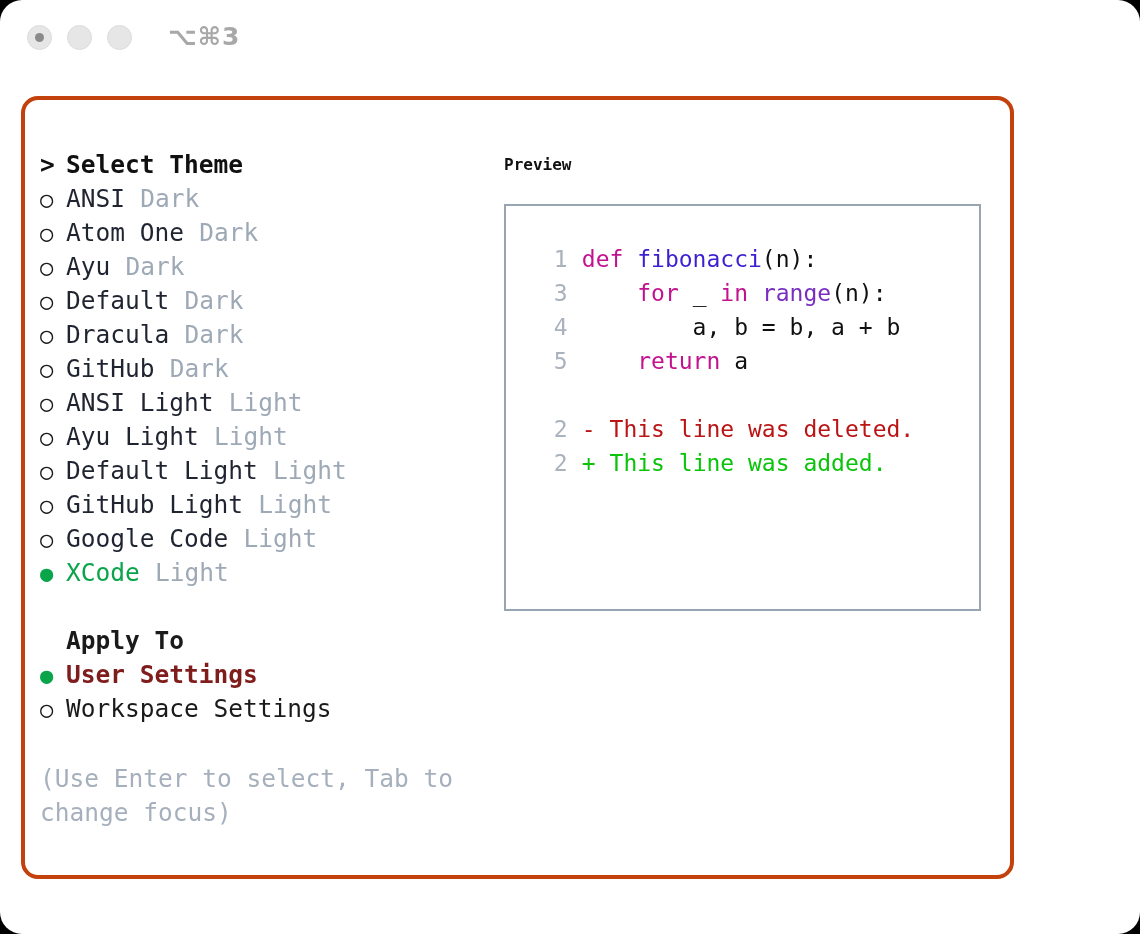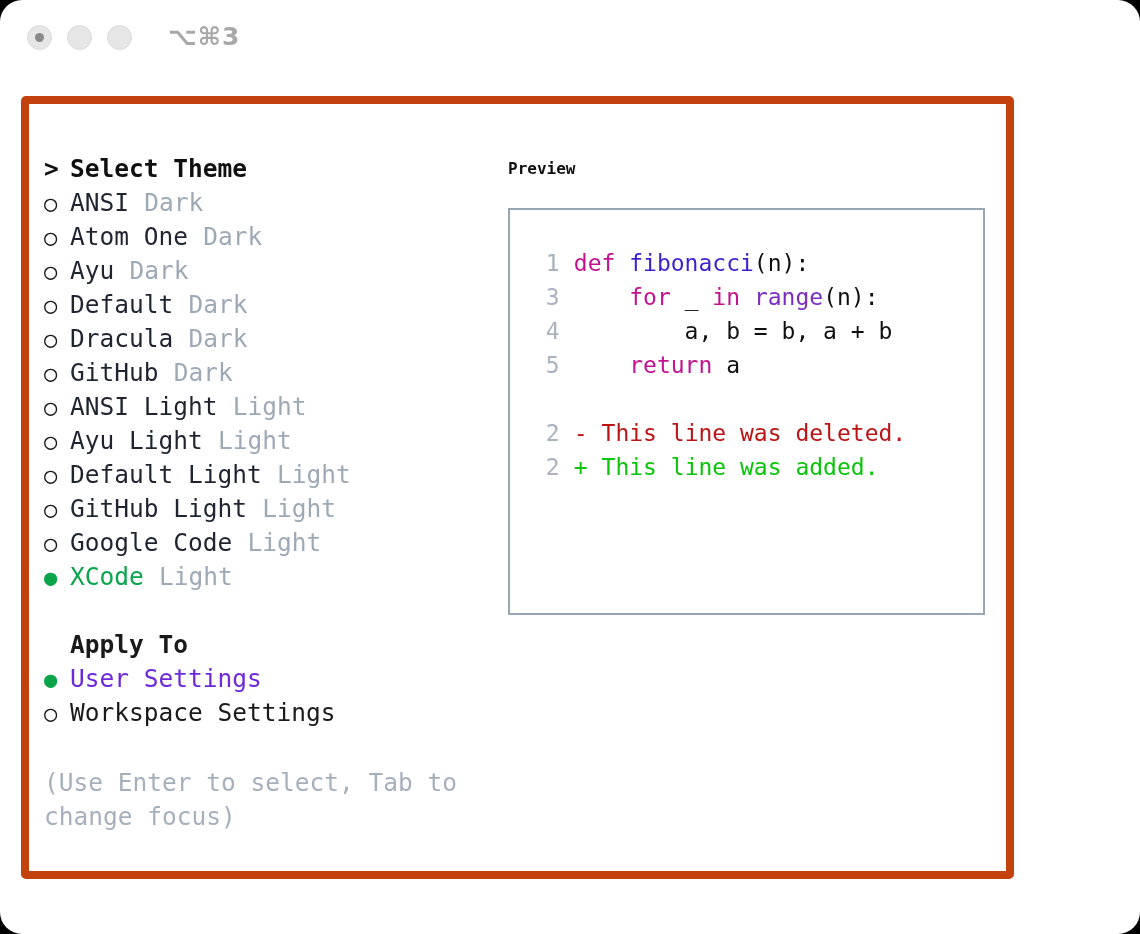--- a/index.html
+++ b/index.html
@@ -71,22 +71,22 @@
     white-space: nowrap;
   }
 
   
   #tui-frame {
     position: absolute;
     left: 21px;
     top: 96px;
     width: 993px;
     height: 783px;
-    border: 8px solid #c2410c;
-    border-radius: 5px;
+    border: 4px solid #c2410c;
+    border-radius: 17px;
     box-sizing: border-box;
     background: #ffffff;
   }
 
   
   #left-pane {
     position: absolute;
     left: 15px;
     top: 48px;
     width: 450px;
@@ -121,21 +121,21 @@
   .theme-name { color: #1f2430; }
   .theme-name.selected { color: #0aa44a; text-align: center; }
   .theme-kind {
     color: #9ea9b6;
     margin-left: 0.62em;
   }
   .apply-label {
     color: #1a1a1a;
     font-weight: bold;
   }
-  .apply-name.selected { color: #6d28d9; }
+  .apply-name.selected { color: #7f1d1d; font-weight: bold; }
 
   #spacer-after-themes { height: 34px; }
 
   #hint-text {
     margin-top: 36px;
     font-size: 24.5px;
     line-height: 34px;
     color: #a6b0bc;
     width: 420px;
   }
@@ -160,21 +160,21 @@
     width: 477px;
     height: 407px;
     background: #ffffff;
     padding: 36px 0 0 0;
   }
   .code-line {
     font-size: 23px;
     line-height: 34px;
     height: 34px;
     white-space: pre;
-    padding-left: 22px;
+    padding-left: 34px;
   }
   .lineno {
     display: inline-block;
     width: 1.2em;
     text-align: right;
     color: #a9b2bd;
     margin-right: 0.62em;
   }
   .code-blank { height: 34px; }
 

